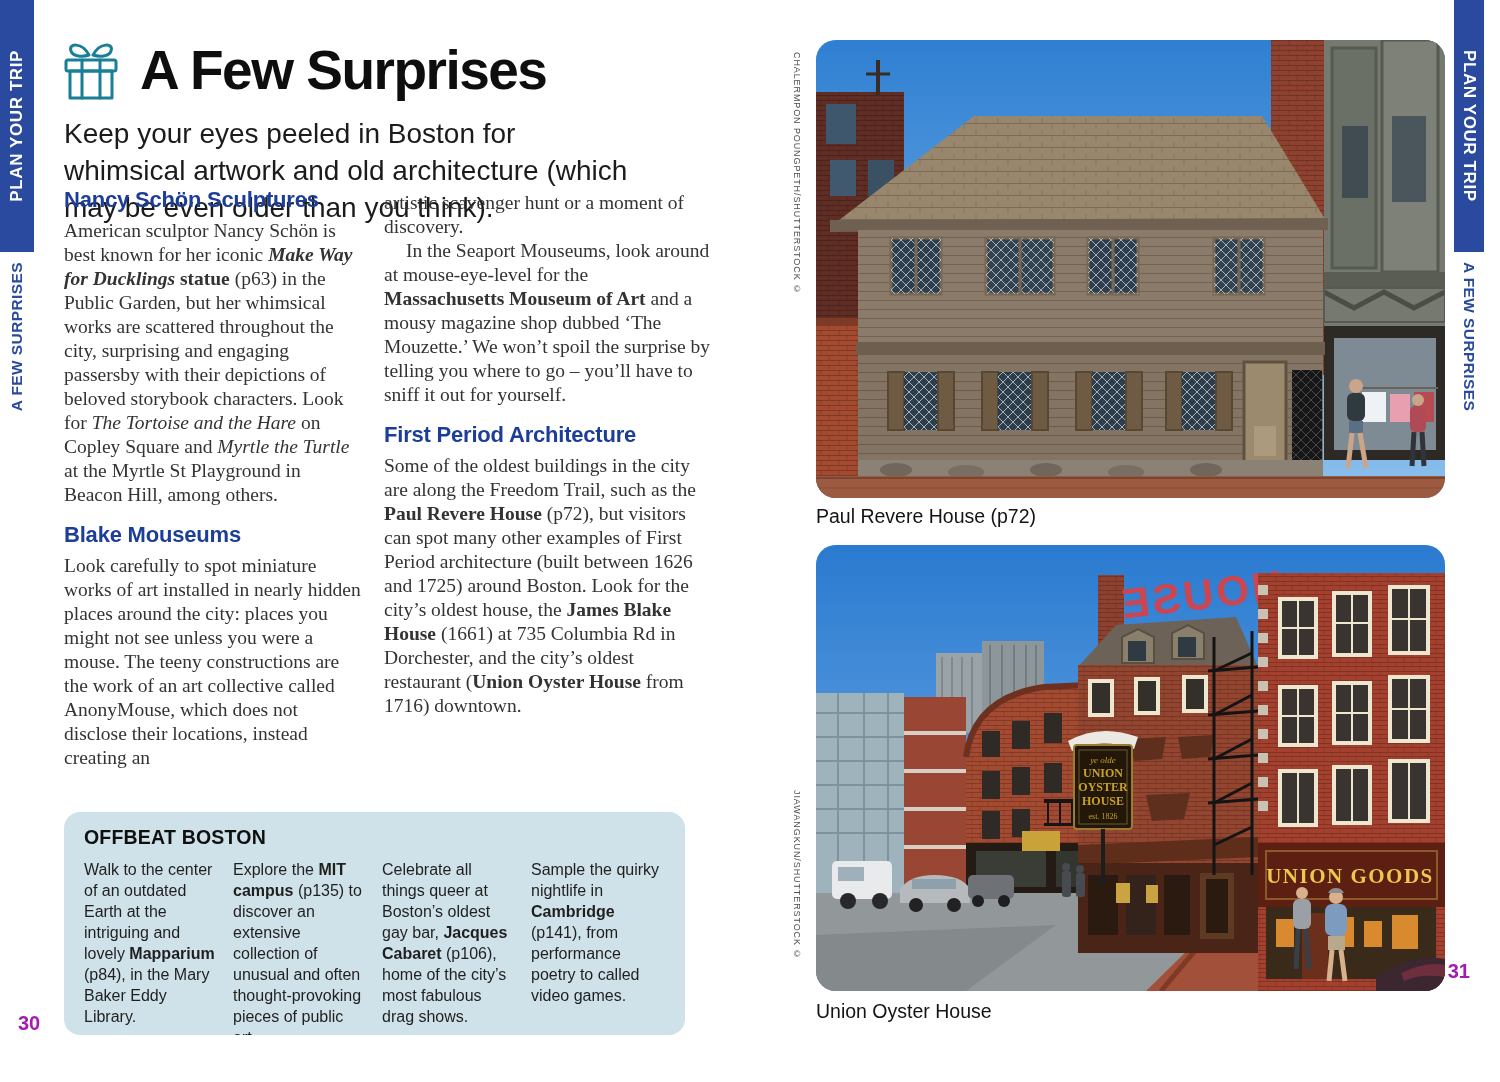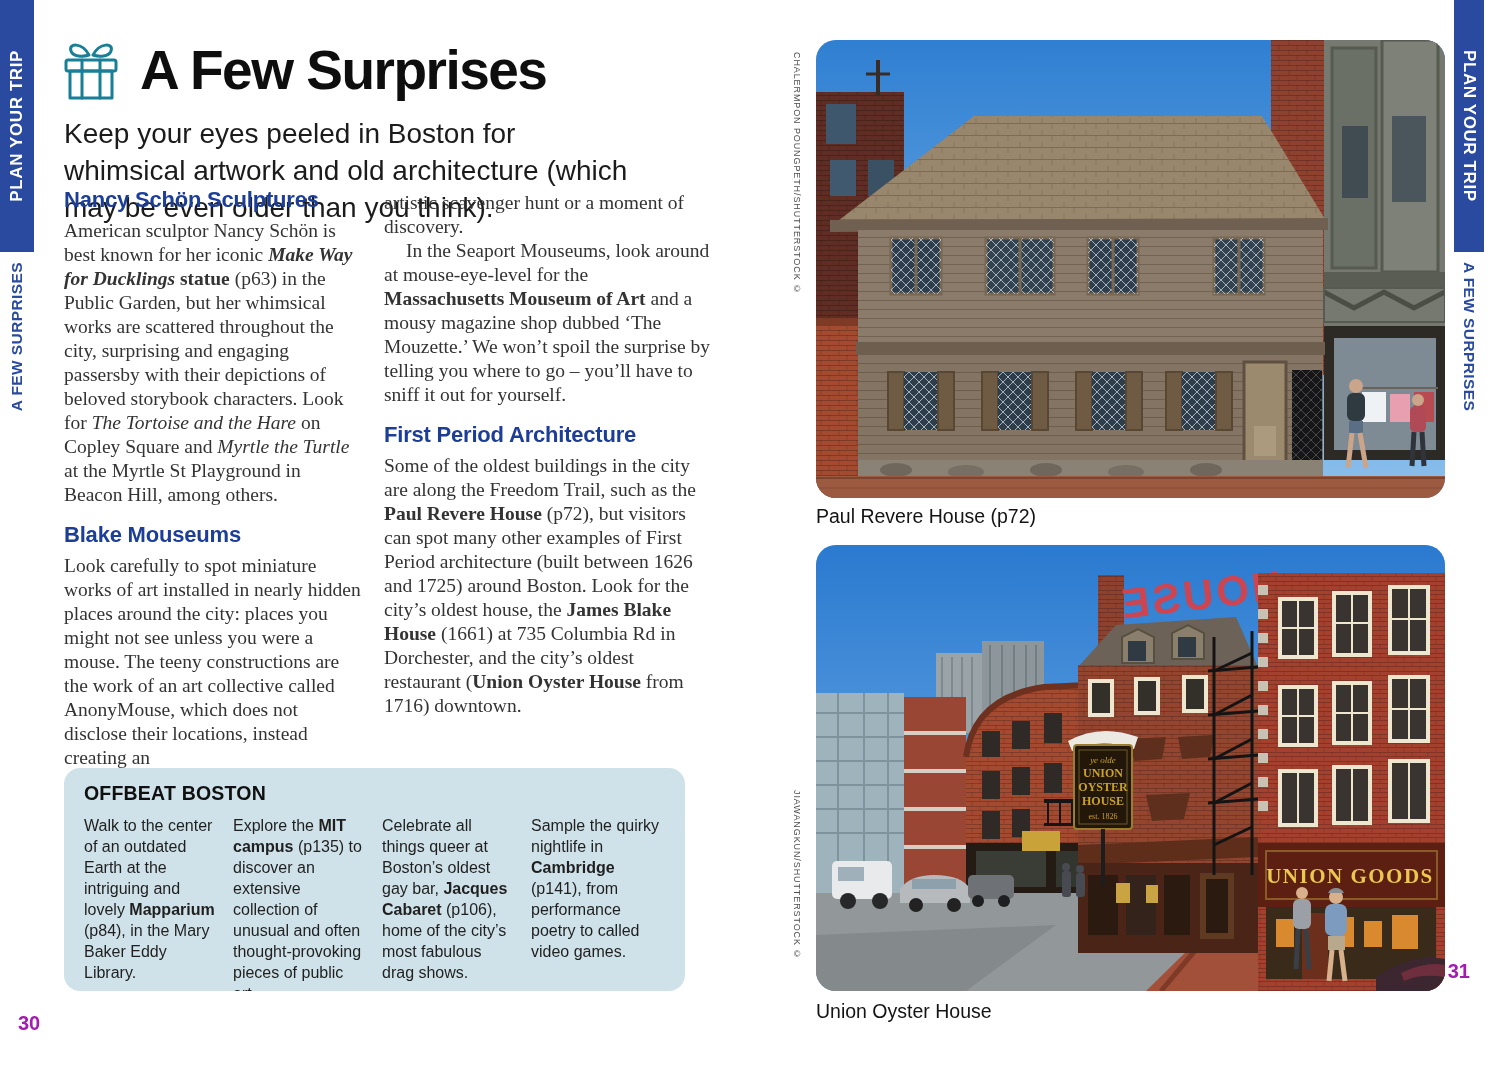--- a/index.html
+++ b/index.html
@@ -31,21 +31,21 @@
   .col{line-height:24px;}
   .col1{left:64px;top:186px;width:300px;}
   .col2{left:384px;top:186px;width:328px;padding-top:5px;}
   .col h3{font-size:22px;color:var(--heading_blue);margin:16px 0 7px;letter-spacing:-.2px;font-family:"Liberation Sans",sans-serif;}
   .col h3:first-child{margin-top:2px;}
   .col p{font-family:Liberation Serif, serif;font-size:19.5px;line-height:24px;color:#333;margin:0;}
   .col p + p{margin-top:0px;}
   .indent{text-indent:22px;}
 
   
-  .offbeat{left:64px;top:768px;width:621px;height:223px;background:var(--offbeat_bg);
+  .offbeat{left:64px;top:812px;width:621px;height:223px;background:var(--offbeat_bg);
     border-radius:16px;padding:14px 20px 10px;box-sizing:border-box;overflow:hidden;}
   .offbeat h4{margin:0 0 10px;font-size:19.5px;letter-spacing:.2px;color:#101010;}
   .offbeat-cols{display:flex;gap:15px;}
   .offbeat-cols .ocol{flex:1;font-size:16px;line-height:21px;color:#1f1f1f;}
 
   
   .photo{border-radius:20px;overflow:hidden;background:#9cc3e8;}
   .photo1{left:816px;top:40px;width:629px;height:458px;}
   .photo2{left:816px;top:545px;width:629px;height:446px;}
   .photo svg{display:block;width:100%;height:100%;}

